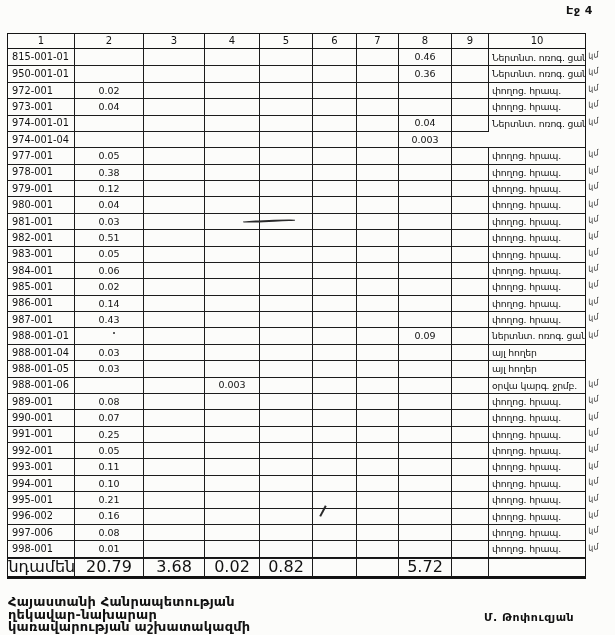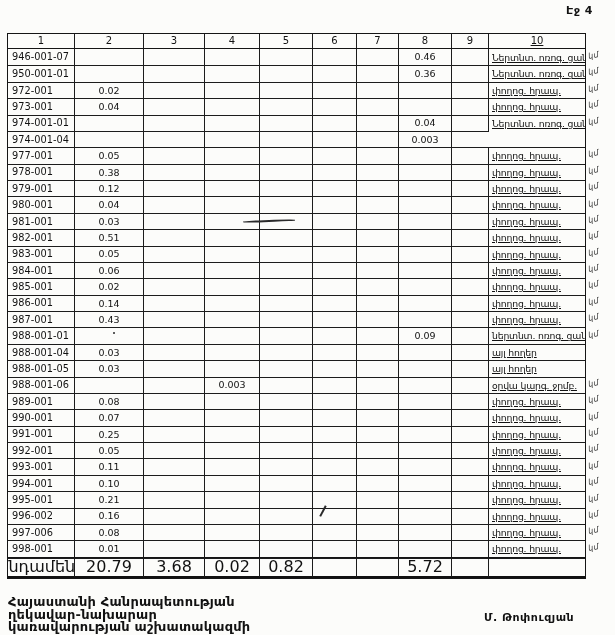--- a/index.html
+++ b/index.html
@@ -21,21 +21,21 @@
     grid-template-columns:67px 69px 61px 55px 53px 44px 42px 53px 37px 1fr;
   }
   .hrow { height:14px; border-bottom:1px solid #151515; }
   .trow { height:16.39px; }
   .sumrow { height:20px; border-top:0.5px solid #151515; }
   .cell {
     border-right:1px solid #1c1c1c;
     display:flex; align-items:center; overflow:hidden; white-space:nowrap;
     font-size:9.5px; line-height:1;
   }
-  .cell:last-child { border-right:none;text-decoration:underline; }
+  .cell:last-child { border-right:none; }
   .trow .cell, .sumrow .cell { border-top:1px solid #1c1c1c; }
   .trow:first-child .cell { border-top:none; }
   .hcell { justify-content:center; font-size:10px; }
   .c-code { justify-content:flex-start; padding-left:4px; font-size:9.8px; }
   .c-num { justify-content:center; }
   .c-desc { justify-content:flex-start; padding-left:3px; font-size:9.3px; letter-spacing:-0.2px; }
   .sumrow .cell { font-size:16px; border-bottom:2.5px solid #111; }
   .sumrow .c-code { justify-content:center; padding-left:0; }
   .unit-layer { position:absolute; left:588px; top:0; width:27px; height:635px; }
   .unit-note {
@@ -71,21 +71,21 @@
         <div class="cell hcell">4</div>
         <div class="cell hcell">5</div>
         <div class="cell hcell">6</div>
         <div class="cell hcell">7</div>
         <div class="cell hcell">8</div>
         <div class="cell hcell">9</div>
         <div class="cell hcell">10</div>
       </div>
     <div>
         <div class="row trow">
-          <div class="cell c-code">946-001-07</div>
+          <div class="cell c-code">815-001-01</div>
           <div class="cell c-num"></div>
           <div class="cell c-num"></div>
           <div class="cell c-num"></div>
           <div class="cell c-num"></div>
           <div class="cell c-num"></div>
           <div class="cell c-num"></div>
           <div class="cell c-num">0.46</div>
           <div class="cell c-num"></div>
           <div class="cell c-desc">Ներտնտ. ոռոգ. ցանց</div>
         </div>

